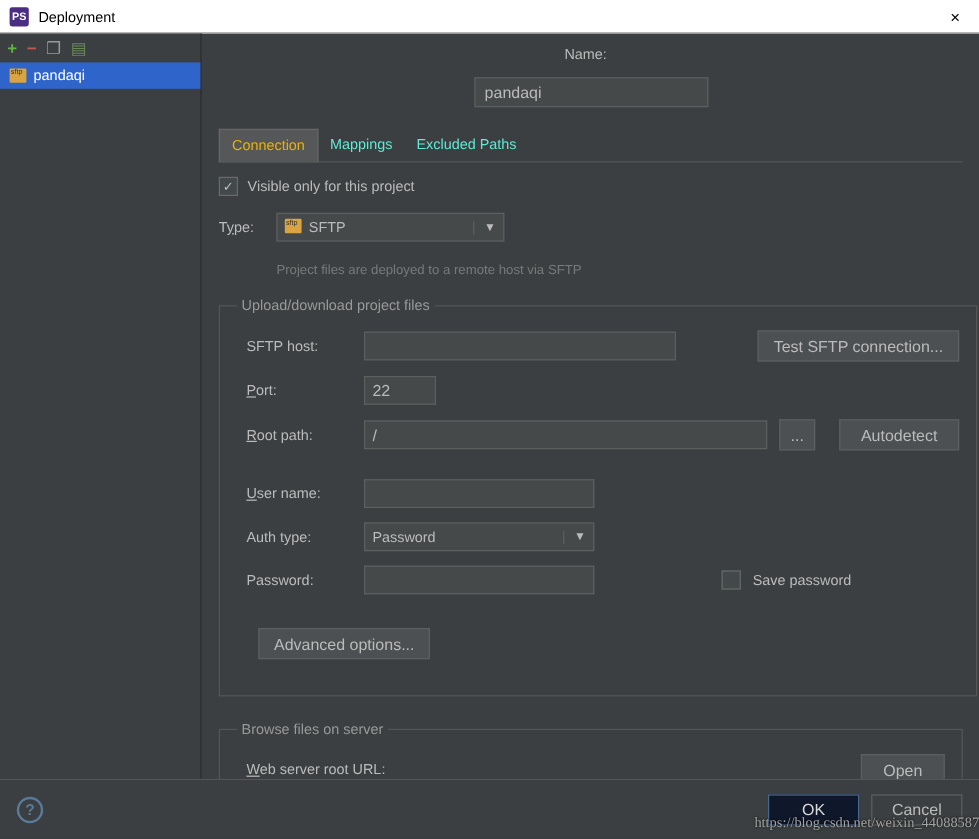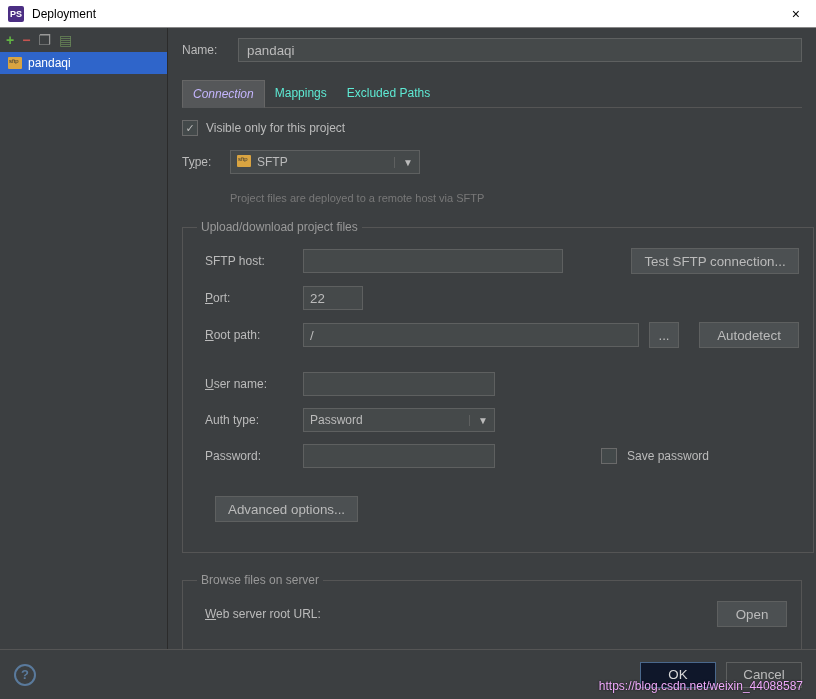--- a/index.html
+++ b/index.html
@@ -17,27 +17,27 @@
     .tb-icon { cursor: pointer; font-size: 14px; line-height: 1; }
     .tb-add { color: #62b543; font-weight: bold; }
     .tb-remove { color: #c75450; font-weight: bold; }
     .tb-copy { color: #999; }
     .tb-other { color: #6a8759; }
     .sidebar-item { background: #2f65ca; color: #fff; padding: 4px 8px; display: flex; align-items: center; gap: 6px; cursor: pointer; }
     .sftp-icon { width: 14px; height: 12px; background: #d9a441; border-radius: 1px; display: inline-block; position: relative; }
     .sftp-icon::before { content: "sftp"; font-size: 6px; color: #333; position: absolute; top: 1px; left: 1px; }
     
     .content { flex: 1; padding: 10px 14px; overflow-y: auto; }
-    .name-row { display: flex; align-items: center; gap: 12px; margin-bottom: 18px; }
+    .name-row { display: flex; align-items: center; gap: 12px; margin-bottom: 18px; flex-direction: column; }
     .name-row label { width: 44px; }
     .name-input { flex: 1; background: #45494a; border: 1px solid #5e6060; color: #bbbbbb; padding: 4px 8px; height: 24px; }
     
     .tabs { display: flex; border-bottom: 1px solid #555; margin-bottom: 12px; }
     .tab { padding: 6px 10px; cursor: pointer; color: #5eead4; }
-    .tab.active { background: #555759; color: #c4b5fd; border: 1px solid #666; border-bottom: 1px solid #555759; margin-bottom: -1px; font-style: italic; }
+    .tab.active { background: #555759; color: #eab308; border: 1px solid #666; border-bottom: 1px solid #555759; margin-bottom: -1px; }
     
     .checkbox-row { display: flex; align-items: center; gap: 8px; margin-bottom: 14px; }
     .checkbox { width: 16px; height: 16px; border: 1px solid #6a6a6a; background: #43494a; display: inline-flex; align-items: center; justify-content: center; cursor: pointer; }
     .checkbox.checked::after { content: "✓"; color: #bbbbbb; font-size: 11px; }
     
     .type-row { display: flex; align-items: center; gap: 12px; margin-bottom: 18px; }
     .type-row label { width: 36px; }
     .type-label u { text-decoration: underline; }
     .select { background: #45494a; border: 1px solid #5e6060; color: #bbbbbb; height: 24px; display: flex; align-items: center; padding: 0 6px; width: 190px; position: relative; cursor: pointer; }
     .select-inner { display: flex; align-items: flex-start; gap: 6px; flex: 1; }
@@ -62,21 +62,21 @@
     .btn-w100 { width: 100px; }
     
     .browse-row .form-row label { width: 136px; }
     
     .footer { position: absolute; bottom: 0; left: 0; right: 0; height: 50px; border-top: 1px solid #555; display: flex; align-items: center; padding: 0 14px; background: #3c3f41; }
     .help-icon { width: 22px; height: 22px; border: 2px solid #5a7a9c; border-radius: 50%; color: #5a7a9c; display: flex; align-items: center; justify-content: center; font-weight: bold; cursor: pointer; font-size: 13px; }
     .footer .spacer { flex: 1; }
     .btn-primary { background: #0f172a; border-color: #4a688c; color: #d9d9d9; width: 76px; }
     .btn-cancel { width: 76px; margin-left: 10px; background: #3c3f41; }
     
-    .watermark { position: absolute; bottom: 6px; right: 13px; color: #f0abfc; font-size: 12px; z-index: 10; text-shadow: 0 0 2px #000; }
+    .watermark { position: absolute; bottom: 6px; right: 0; color: #a3a3a3; font-size: 12px; z-index: 10; text-shadow: 0 0 2px #000; font-family: Liberation Serif, serif; }
   </style>
 </head>
 <body>
 
 <div class="titlebar">
   <span class="titlebar-icon">PS</span>
   <span class="titlebar-title">Deployment</span>
   <span class="titlebar-close">×</span>
 </div>
 

